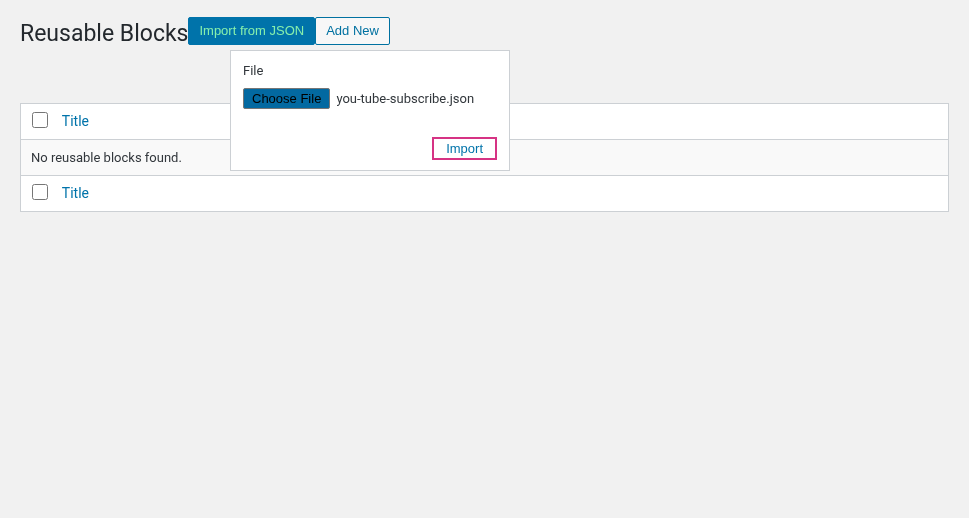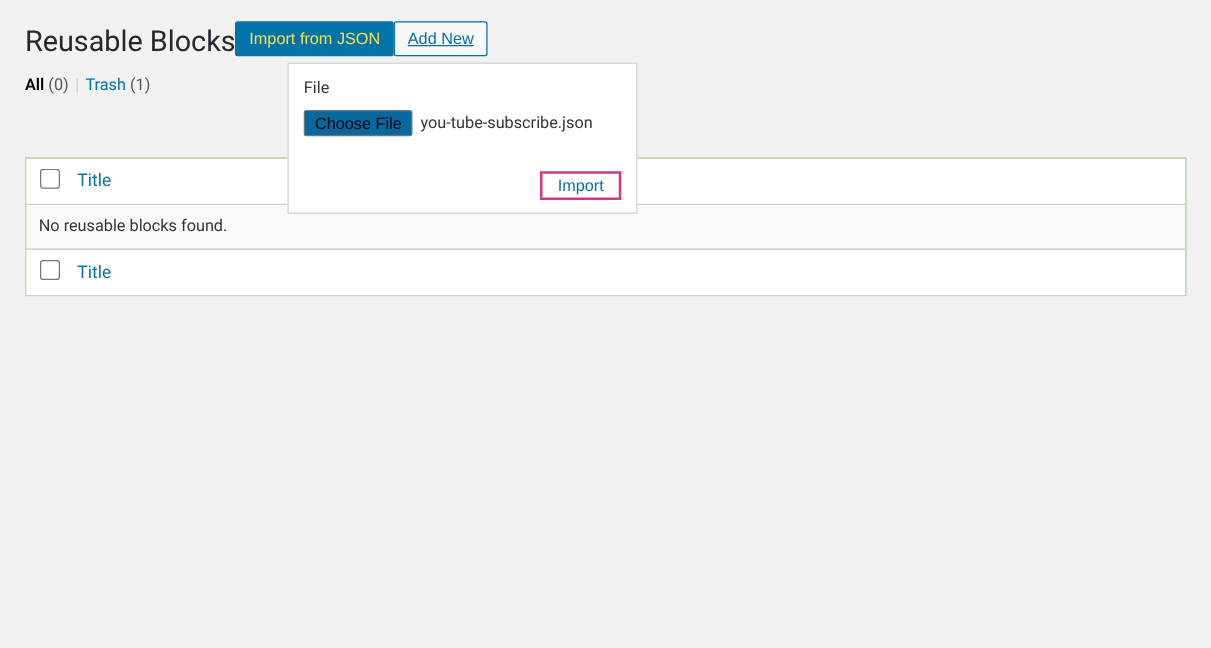--- a/index.html
+++ b/index.html
@@ -26,39 +26,38 @@
     .page-title {
       font-size: 23px;
       font-weight: 400;
       line-height: 1.3;
       color: #23282d;
       padding: 9px 0 4px 0;
     }
     .btn-primary {
       background: #0073aa;
       border: 1px solid #0073aa;
-      color: #fde047;
+      color: #86efac;
       font-size: 13px;
       padding: 4px 10px;
       cursor: pointer;
       border-radius: 2px;
       height: 28px;
       line-height: 18px;
     }
     .btn-secondary {
       background: #f7f7f7;
       border: 1px solid #0071a1;
       color: #0071a1;
       font-size: 13px;
       padding: 4px 10px;
       cursor: pointer;
       border-radius: 2px;
       height: 28px;
       line-height: 18px;
-      text-decoration: underline;
     }
     .subsubsub {
       margin: 8px 0 0 0;
       padding: 0;
       font-size: 13px;
       color: #666;
     }
     .subsubsub .current {
       color: #000;
       font-weight: 600;
@@ -171,31 +170,20 @@
 </head>
 <body>
 
 <div class="wrap">
   <div class="page-header">
     <h1 class="page-title">Reusable Blocks</h1>
     <button class="btn-primary">Import from JSON</button>
     <button class="btn-secondary">Add New</button>
   </div>
 
-  <div class="subsubsub">
-    <span class="current">
-      <span>All</span>
-      <span class="count">(0)</span>
-    </span>
-    <span class="sep">|</span>
-    <a href="#">
-      <span>Trash</span>
-      <span class="count">(1)</span>
-    </a>
-  </div>
 
   <div class="import-panel">
     <span class="label">File</span>
     <div class="file-row">
       <button class="choose-file-btn">Choose File</button>
       <span class="filename">you-tube-subscribe.json</span>
     </div>
     <div class="import-footer">
       <button class="import-btn">Import</button>
     </div>

